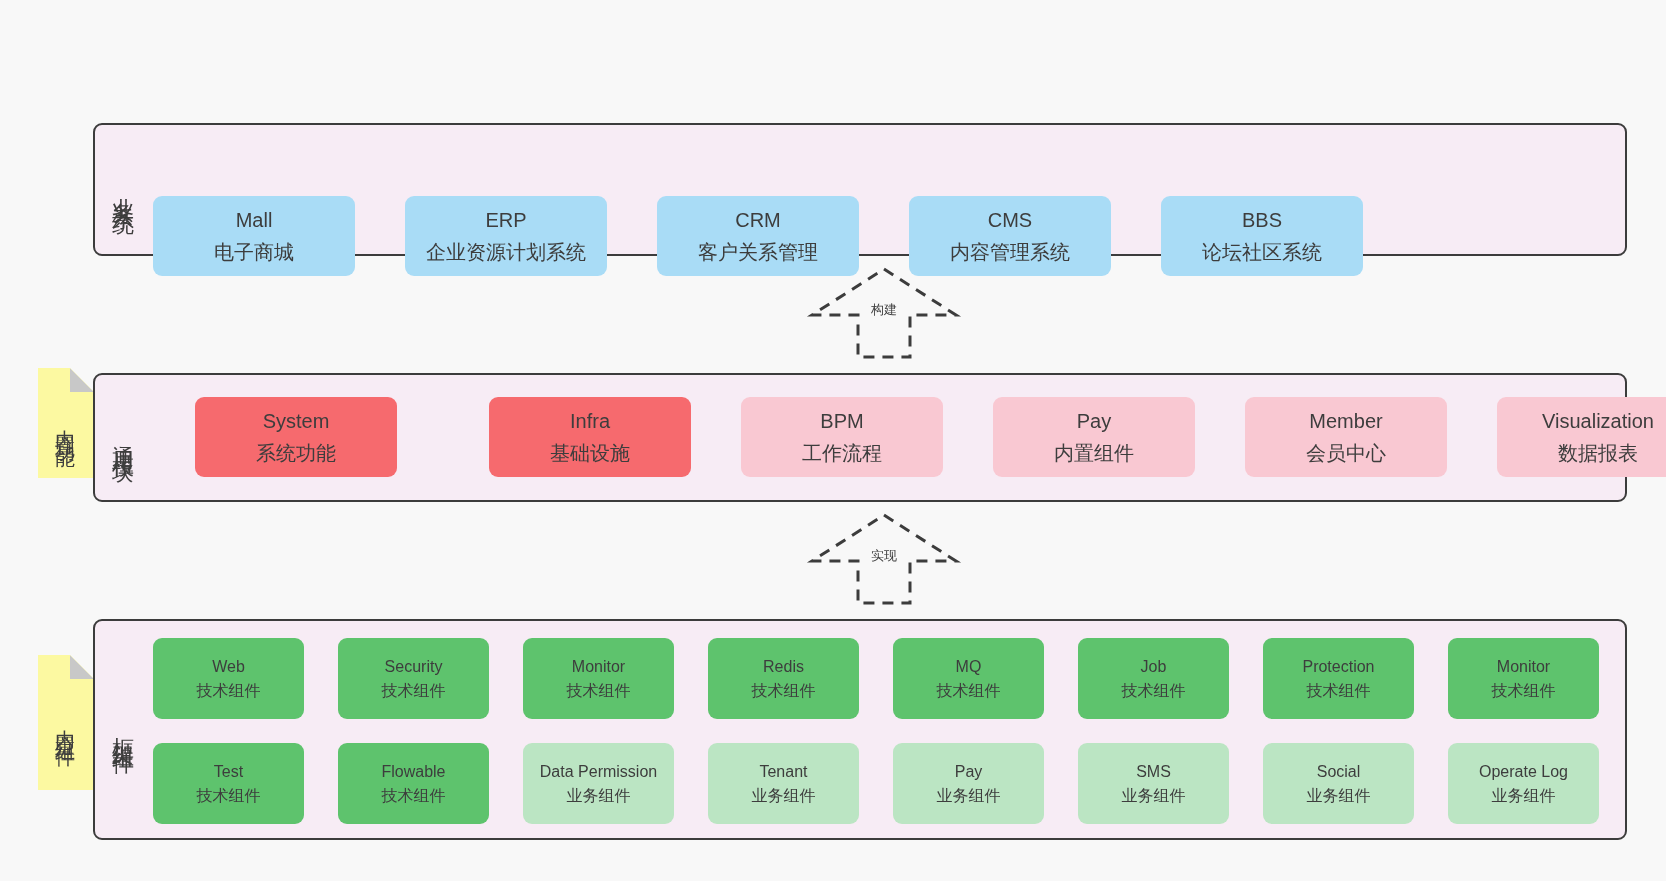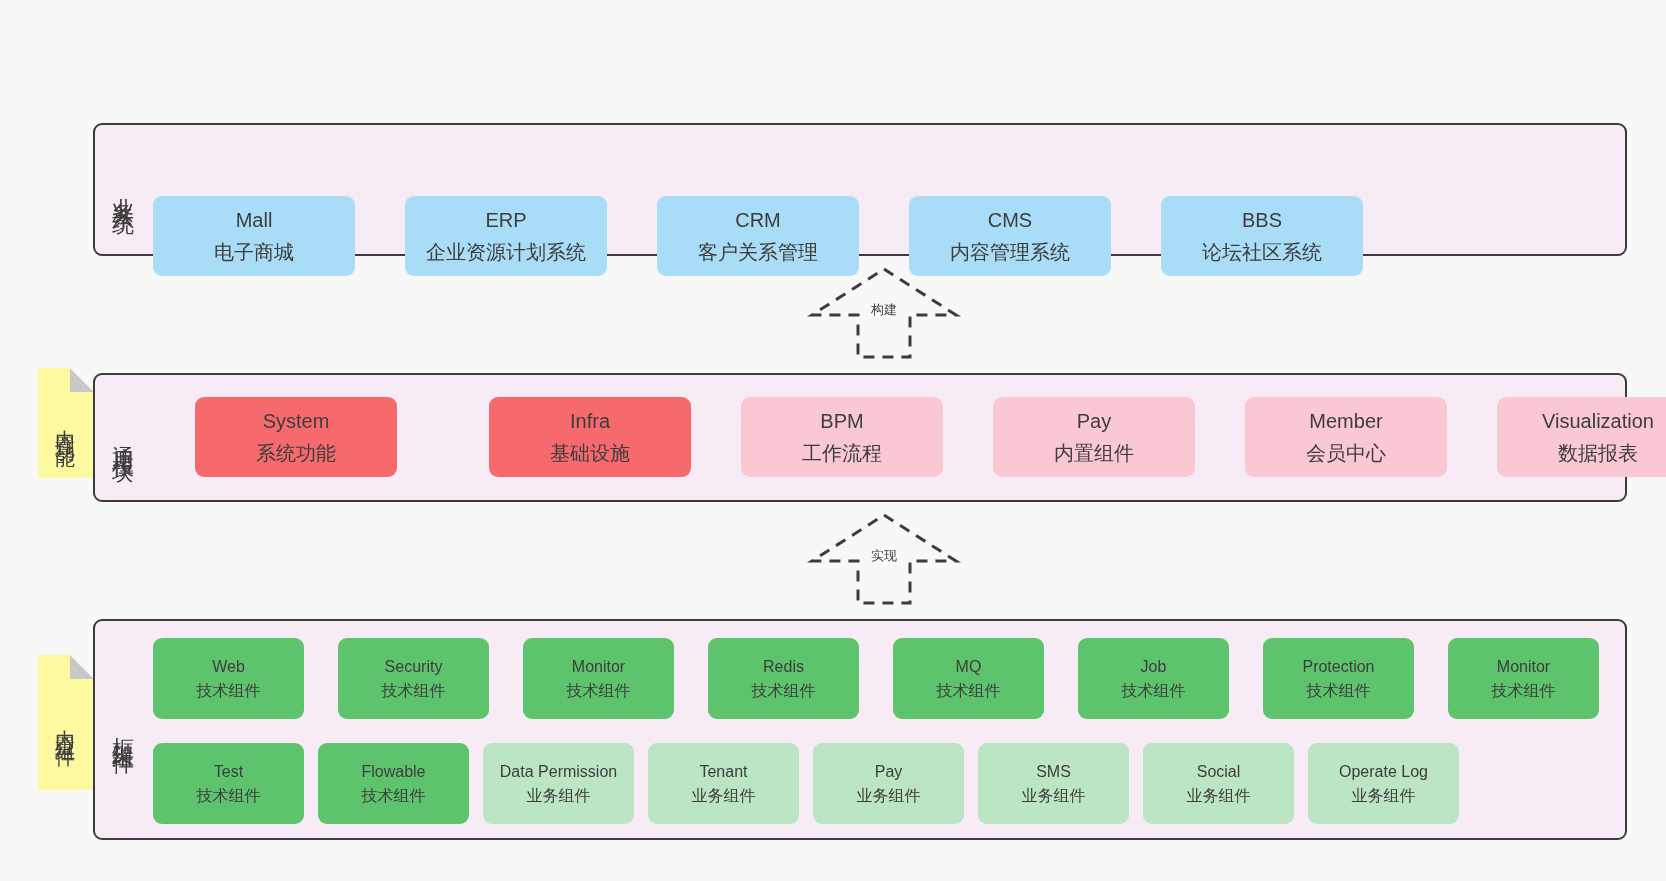--- a/index.html
+++ b/index.html
@@ -36,21 +36,21 @@
     writing-mode:vertical-rl;text-orientation:upright;
     font-size:22px;letter-spacing:5px;color:var(--text);
     white-space:nowrap;
   }
 
   
   .box-row{position:absolute;left:58px;display:flex;}
   .row-wide{top:25px;gap:50px;}
   .band-modules .row-wide{top:22px;}
   .row-narrow1{top:17px;gap:34px;}
-  .row-narrow2{top:122px;gap:14px;}
+  .row-narrow2{top:122px;gap:34px;}
 
   .box{
     border-radius:9px;
     display:flex;flex-direction:column;align-items:center;justify-content:center;
     text-align:center;color:var(--text);
   }
   .row-wide .box{width:202px;height:80px;font-size:20px;line-height:1.62;}
   .row-narrow1 .box,.row-narrow2 .box{width:151px;height:81px;font-size:16px;line-height:1.45;}
   .box.blue{background:var(--blue);margin-top:46px;}
   .box.red{background:var(--red);margin-left:42px;}

